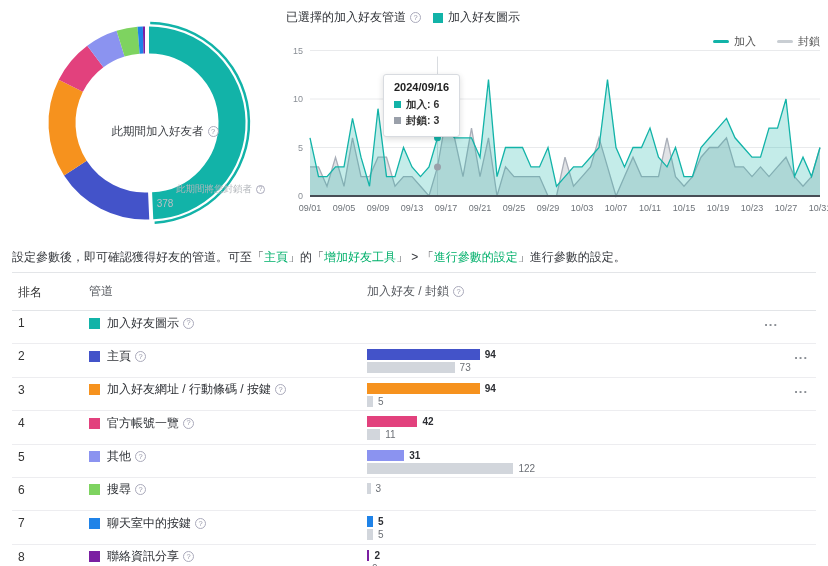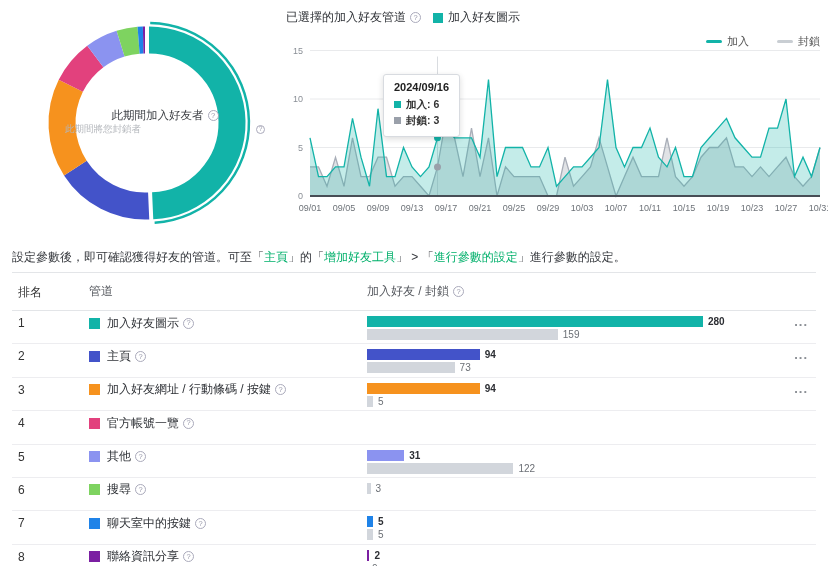--- a/index.html
+++ b/index.html
@@ -6,37 +6,37 @@
   html,body { width: 828px; height: 566px; }
   body {
     position: relative; background: #ffffff; overflow: hidden;
     font-family: "Liberation Sans", "DejaVu Sans", sans-serif; color: #333;
   }
   
   .donut-wrap { position: absolute; left: 20px; top: 8px; width: 250px; height: 235px; }
   .donut-center {
     position: absolute; left: 45px; top: 100px; width: 200px; text-align: center;
   }
-  .dc-label { font-size: 11.5px; color: #3a3d42; display: flex; justify-content: center; align-items: center; }
+  .dc-label { font-size: 11.5px; color: #3a3d42; display: flex; justify-content: center; align-items: center; margin-top: 16px; }
   .dc-value { font-size: 27px; font-weight: 600; color: #25282d; margin: 3px 0 4px; }
-  .dc-sublabel { font-size: 9.5px; color: #b3b6bb; display: flex; justify-content: space-between; align-items: center; }
+  .dc-sublabel { font-size: 9.5px; color: #b3b6bb; display: flex; justify-content: flex-end; align-items: center; margin-top: 44px; }
   .dc-subvalue { font-size: 10px; color: #bcbfc4; margin-top: 2px; }
   .qicon {
     display: inline-flex; align-items: center; justify-content: center;
     width: 11px; height: 11px; border: 1px solid #aab; border-radius: 50%;
     font-size: 7.5px; color: #99a; margin-left: 4px; flex: none; line-height: 1;
   }
   .qicon.small { width: 9px; height: 9px; font-size: 6.5px; }
   
   .chart-section { position: absolute; left: 283px; top: 0; width: 545px; height: 232px; }
   .chart-header { display: flex; align-items: center; padding: 9px 0 0 3px; font-size: 12px; color: #2f3237; }
   .chart-title { display: inline-flex; align-items: center; }
   .sel-chip { display: inline-flex; align-items: center; margin-left: 12px; }
   .sel-chip .sq { width: 10px; height: 10px; margin-right: 5px; }
-  .legend { position: absolute; top: 34px; right: 8px; display: flex; gap: 28px; }
+  .legend { position: absolute; top: 34px; right: 8px; display: flex; gap: 21px; }
   .legend-item { display: inline-flex; align-items: center; font-size: 11px; color: #555; cursor: pointer; }
   .lswatch { display: inline-block; width: 16px; height: 3px; border-radius: 2px; margin-right: 5px; }
   .ts-svg { position: absolute; left: 0; top: 46px; }
   .tooltip {
     position: absolute; left: 100px; top: 74px; z-index: 5; min-width: 72px;
     background: #fff; border: 1px solid #d8dbe0; border-radius: 3px;
     box-shadow: 0 2px 6px rgba(0,0,0,0.14); padding: 6px 10px 7px;
   }
   .tt-title { font-size: 11px; font-weight: 700; color: #222; margin-bottom: 3px; }
   .tt-row { display: flex; align-items: center; font-size: 10.5px; font-weight: 700; color: #333; line-height: 1.55; }
@@ -84,20 +84,21 @@
     </svg>
   <div class="donut-center">
     <div class="dc-label">
       <span>此期間加入好友者</span>
       <span class="qicon">?</span>
     </div>
     <div class="dc-sublabel">
       <span>此期間將您封鎖者</span>
       <span class="qicon small">?</span>
     </div>
+    <div class="dc-subvalue">378</div>
   </div>
 </div>
 
 <div class="chart-section">
   <div class="chart-header">
     <span class="chart-title">
       <span>已選擇的加入好友管道</span>
       <span class="qicon">?</span>
     </span>
     <span class="sel-chip">
@@ -176,30 +177,20 @@
   <div>
   <div class="trow">
     <div class="c-rank">1</div>
     <div class="c-channel">
       <span class="inner">
         <span class="ch-sq" style="background: rgb(18, 179, 168);"></span>
         <span class="ch-label">加入好友圖示</span>
         <span class="qicon">?</span>
       </span>
     </div>
-    <div class="c-bars">
-      <div class="bar-line">
-        <div class="bar join" style="width: 336px; background: rgb(18, 179, 168);"></div>
-        <span class="bar-val join-val">280</span>
-      </div>
-      <div class="bar-line">
-        <div class="bar block" style="width: 190.8px;"></div>
-        <span class="bar-val block-val">159</span>
-      </div>
-    </div>
     <div class="c-menu">...</div>
   </div>
 
   <div class="trow">
     <div class="c-rank">2</div>
     <div class="c-channel">
       <span class="inner">
         <span class="ch-sq" style="background: rgb(67, 83, 201);"></span>
         <span class="ch-label">主頁</span>
         <span class="qicon">?</span>
@@ -242,20 +233,30 @@
 
   <div class="trow">
     <div class="c-rank">4</div>
     <div class="c-channel">
       <span class="inner">
         <span class="ch-sq" style="background: rgb(226, 65, 125);"></span>
         <span class="ch-label">官方帳號一覽</span>
         <span class="qicon">?</span>
       </span>
     </div>
+    <div class="c-bars">
+      <div class="bar-line">
+        <div class="bar join" style="width: 50.4px; background: rgb(226, 65, 125);"></div>
+        <span class="bar-val join-val">42</span>
+      </div>
+      <div class="bar-line">
+        <div class="bar block" style="width: 13.2px;"></div>
+        <span class="bar-val block-val">11</span>
+      </div>
+    </div>
     <div class="c-menu" style="visibility: hidden;">...</div>
   </div>
 
   <div class="trow">
     <div class="c-rank">5</div>
     <div class="c-channel">
       <span class="inner">
         <span class="ch-sq" style="background: rgb(139, 147, 240);"></span>
         <span class="ch-label">其他</span>
         <span class="qicon">?</span>

